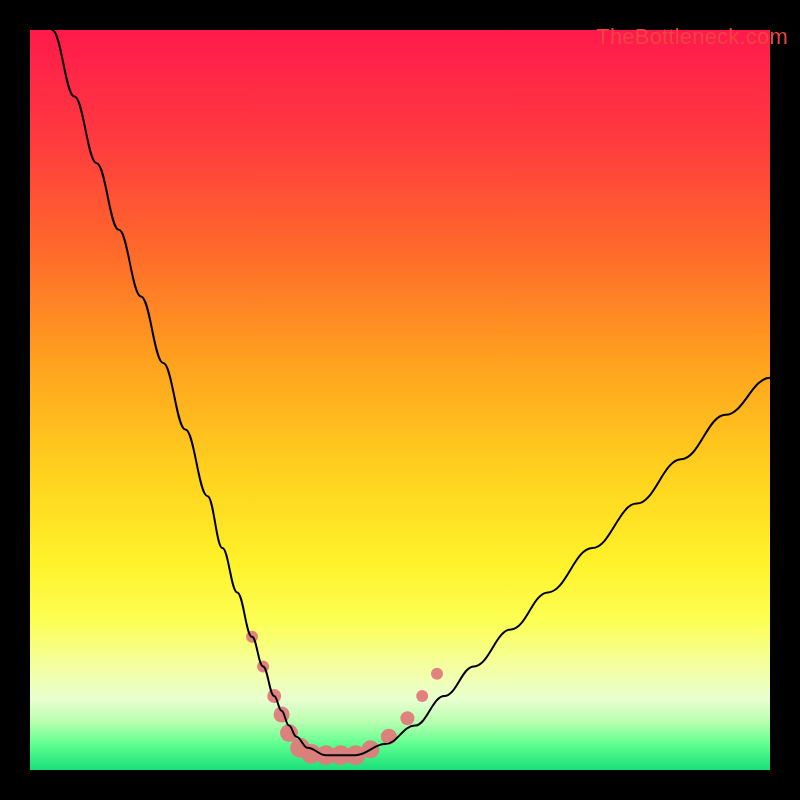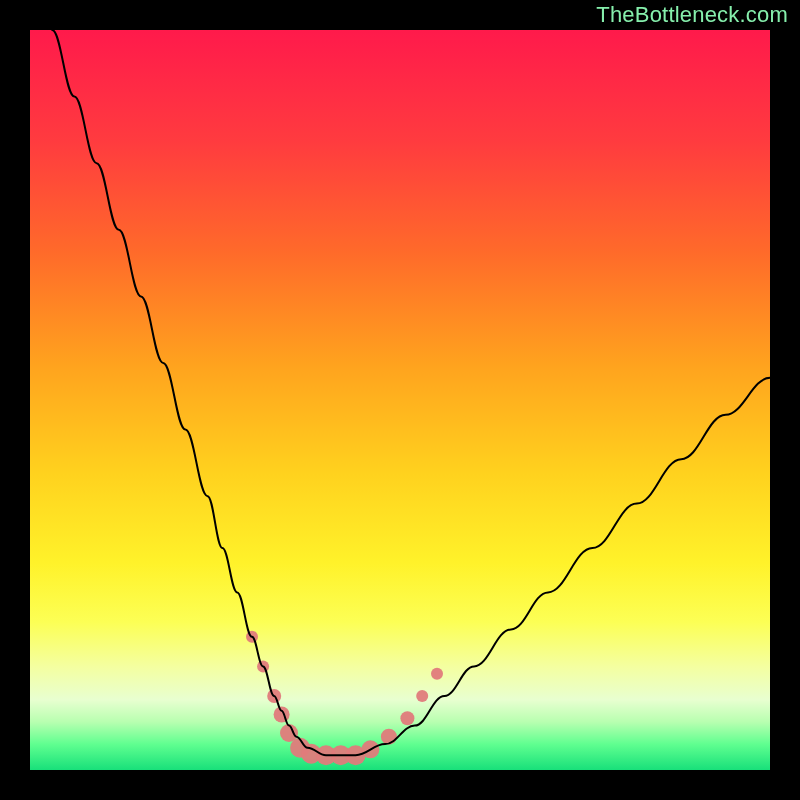--- a/index.html
+++ b/index.html
@@ -17,23 +17,23 @@
     width: 740px; height: 740px;
     overflow: hidden;
   }
   .gradient {
     position: absolute;
     left: 0; top: 0;
     width: 100%; height: 100%;
   }
   .watermark {
     position: absolute;
-    top: 2px;
+    top: 24px;
     right: 12px;
-    color: #86efac;
+    color: #ef4444;
     font-size: 22px;
     letter-spacing: 0.2px;
     font-weight: 400;
   }
   svg.curve {
     position: absolute;
     left: 0; top: 0;
     width: 100%; height: 100%;
   }
 </style>

